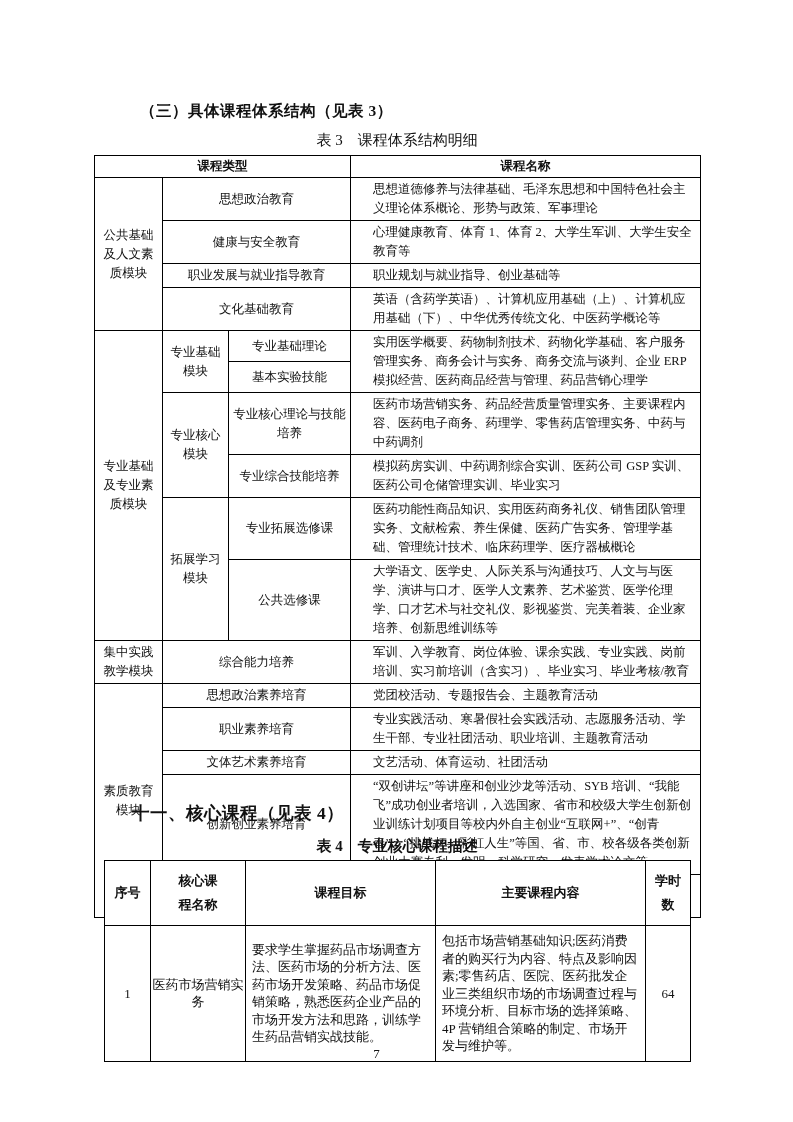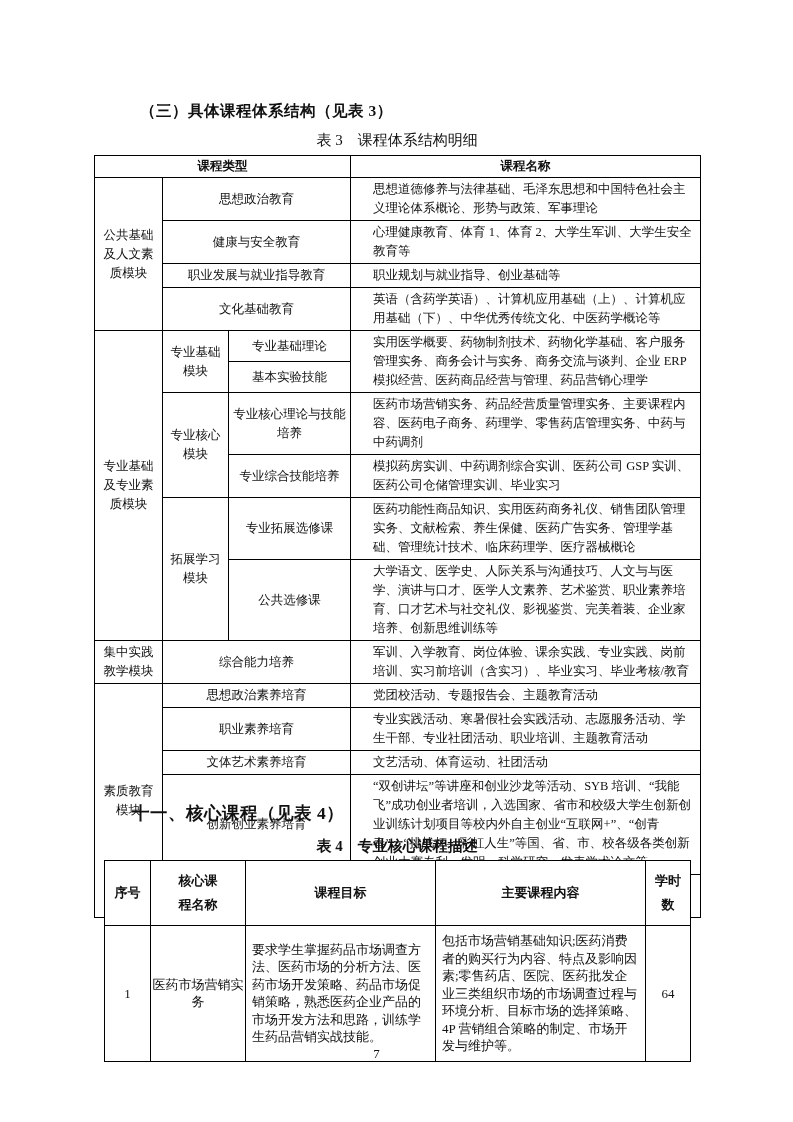--- a/index.html
+++ b/index.html
@@ -152,21 +152,21 @@
       <td class="c">专业综合技能培养</td>
       <td class="courses">模拟药房实训、中药调剂综合实训、医药公司 GSP 实训、医药公司仓储管理实训、毕业实习</td>
     </tr>
     <tr>
       <td class="c" rowspan="2">拓展学习模块</td>
       <td class="c">专业拓展选修课</td>
       <td class="courses">医药功能性商品知识、实用医药商务礼仪、销售团队管理实务、文献检索、养生保健、医药广告实务、管理学基础、管理统计技术、临床药理学、医疗器械概论</td>
     </tr>
     <tr>
       <td class="c">公共选修课</td>
-      <td class="courses">大学语文、医学史、人际关系与沟通技巧、人文与与医学、演讲与口才、医学人文素养、艺术鉴赏、职业素养培育、口才艺术与社交礼仪、影视鉴赏、完美着装、企业家培养、创新思维训练等</td>
+      <td class="courses">大学语文、医学史、人际关系与沟通技巧、人文与与医学、演讲与口才、医学人文素养、艺术鉴赏、医学伦理学、口才艺术与社交礼仪、影视鉴赏、完美着装、企业家培养、创新思维训练等</td>
     </tr>
 
     <tr>
       <td class="c">集中实践教学模块</td>
       <td class="c" colspan="2">综合能力培养</td>
       <td class="courses">军训、入学教育、岗位体验、课余实践、专业实践、岗前培训、实习前培训（含实习）、毕业实习、毕业考核/教育</td>
     </tr>
 
     <tr>
       <td class="c" rowspan="5">素质教育模块</td>

